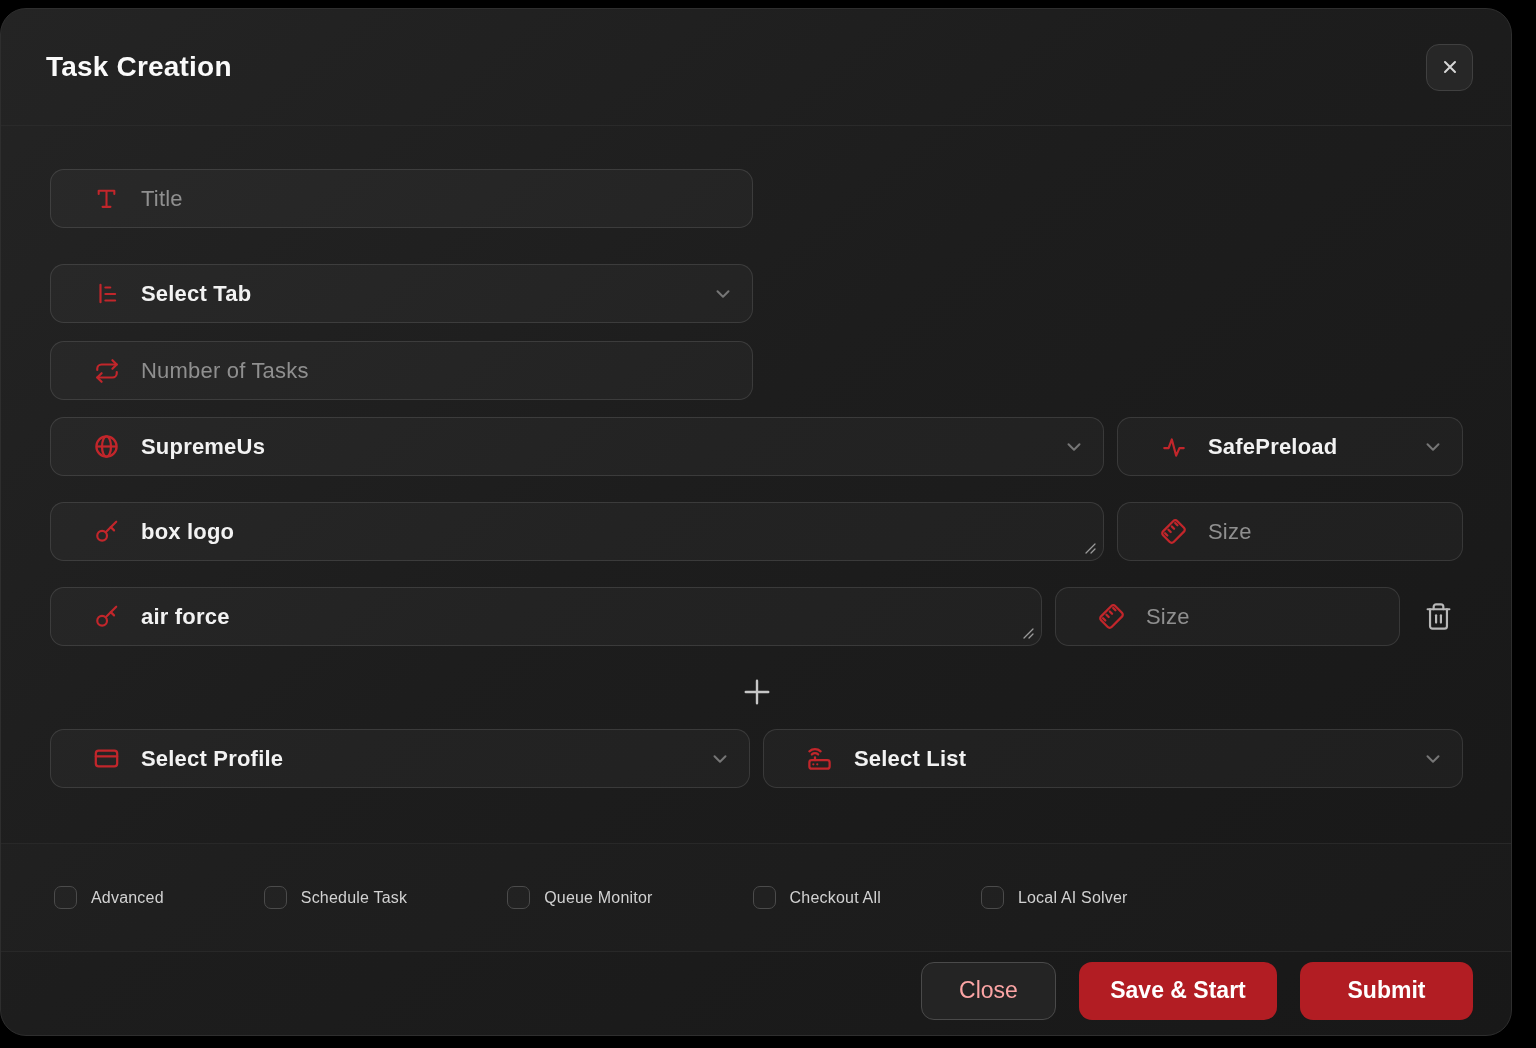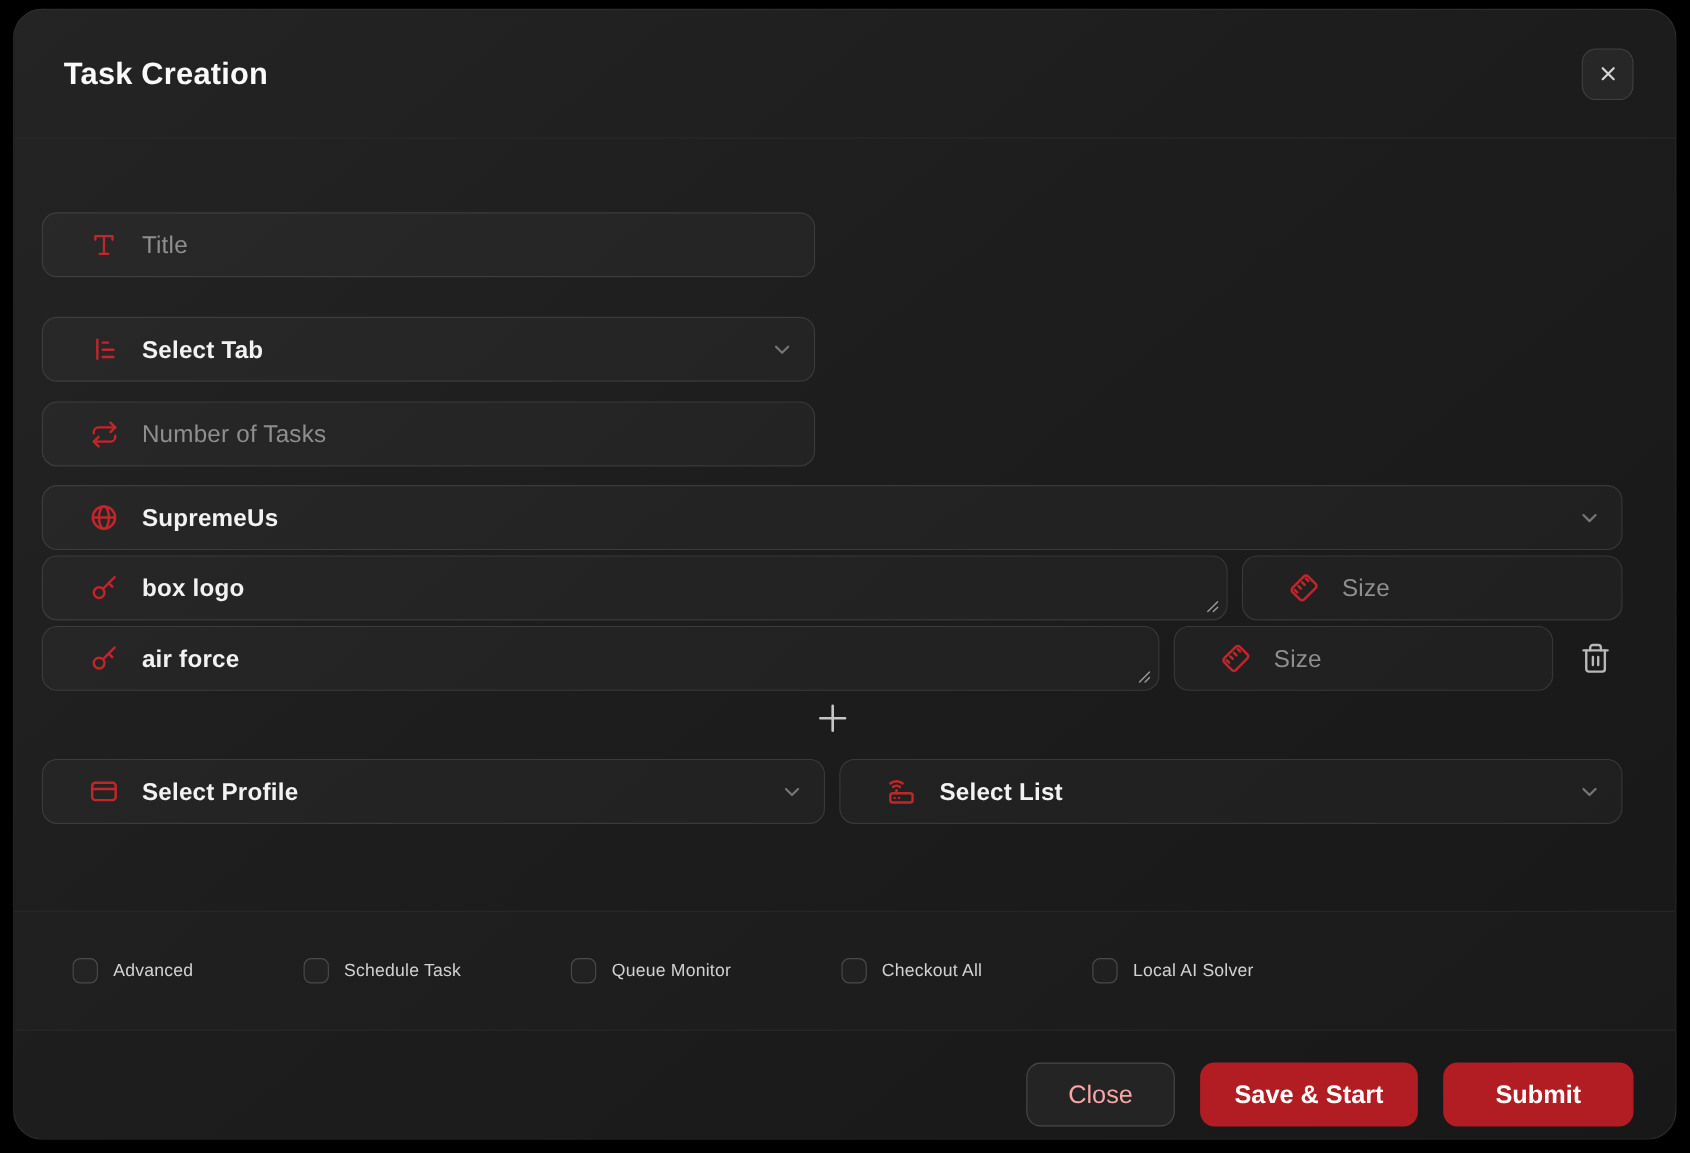--- a/index.html
+++ b/index.html
@@ -1,46 +1,46 @@
 <!DOCTYPE html>
 <html><head>
 <meta charset="utf-8">
 <style>
   * { margin:0; padding:0; box-sizing:border-box; }
   html,body { width:1536px; height:1048px; background:#000; font-family:"Liberation Sans", sans-serif; }
   .stage { position:relative; width:1536px; height:1048px; background:#000; overflow:hidden; }
 
   .modal {
-    position:absolute; left:12px; top:8px; width:1512px; height:1028px;
+    position:absolute; left:0; top:8px; width:1512px; height:1028px;
     border-radius:26px;
     background:linear-gradient(140deg,#242424 0%,#1d1d1d 45%,#181818 100%);
     border:1px solid #2e2e2e;
-    display:flex; flex-direction:column; overflow:hidden;gap:24px;
+    display:flex; flex-direction:column; overflow:hidden;
   }
 
   
   .hdr { flex:none; height:117px; display:flex; align-items:center; justify-content:space-between;
          padding:0 38px 0 45px; border-bottom:1px solid #2a2a2a; }
   .hdr-title { color:#fafafa; font-size:28px; font-weight:bold; letter-spacing:.2px; }
   .close-btn { width:47px; height:47px; border-radius:13px; background:#272727; border:1px solid #404040;
                display:flex; align-items:center; justify-content:center; cursor:pointer; }
 
   
-  .body { flex:none; padding:43px 48px 0 25px; }
+  .body { flex:none; padding:43px 48px 0 49px; }
   .field {
     height:59px; border-radius:14px; position:relative;
     background:rgba(255,255,255,0.028); border:1px solid rgba(255,255,255,0.11);
     display:flex; align-items:center; padding:0 18px 0 42px; gap:21px;
   }
   .field .fic { flex:none; width:27px; height:27px; display:flex; align-items:center; justify-content:center; }
   .fval { color:#f2f2f2; font-size:22px; font-weight:bold; letter-spacing:.2px; white-space:nowrap; }
   .chev { margin-left:auto; flex:none; }
   .w-narrow { width:703px; }
   .mb17 { margin-bottom:17px; } .mb18 { margin-bottom:18px;margin-top:36px; }
-  .row { display:flex; gap:13px; margin-bottom:5px; align-items:center; }
+  .row { display:flex; gap:13px; margin-bottom:26px; align-items:center; }
   .grow { flex:1; }
   .w-size { width:346px; flex:none; }
   .w-size2 { width:345px; flex:none; }
 
   input, textarea {
     background:transparent; border:none; outline:none; color:#f2f2f2;
     font-family:"Liberation Sans", sans-serif; font-size:22px; font-weight:bold; letter-spacing:.2px;
     flex:1; min-width:0;
   }
   input::placeholder, textarea::placeholder { color:#8f8f8f; font-weight:normal; }
@@ -133,20 +133,33 @@
                 <path d="M3 12h18"></path>
               </svg>
           </span>
           <span class="fval">SupremeUs</span>
           <span class="chev">
             <svg width="22" height="22" viewBox="0 0 24 24" fill="none" stroke="#767676" stroke-width="2.2" stroke-linecap="round" stroke-linejoin="round">
                 <polyline points="6 9 12 15 18 9"></polyline>
               </svg>
           </span>
         </div>
+        <div class="field w-size">
+          <span class="fic">
+            <svg width="26" height="26" viewBox="0 0 24 24" fill="none" stroke="#c2262b" stroke-width="2" stroke-linecap="round" stroke-linejoin="round">
+                <polyline points="3 13 7 13 10 5 14 20 17 13 21 13"></polyline>
+              </svg>
+          </span>
+          <span class="fval">SafePreload</span>
+          <span class="chev">
+            <svg width="22" height="22" viewBox="0 0 24 24" fill="none" stroke="#767676" stroke-width="2.2" stroke-linecap="round" stroke-linejoin="round">
+                <polyline points="6 9 12 15 18 9"></polyline>
+              </svg>
+          </span>
+        </div>
       </div>
 
       <div class="row">
         <div class="field grow">
           <span class="fic">
             <svg width="26" height="26" viewBox="0 0 24 24" fill="none" stroke="#c2262b" stroke-width="2" stroke-linecap="round" stroke-linejoin="round">
                 <circle cx="7.5" cy="15.5" r="4.5"></circle>
                 <path d="m10.8 12.2 9.7-9.7"></path>
                 <path d="m15.5 7.5 3 3"></path>
               </svg>

